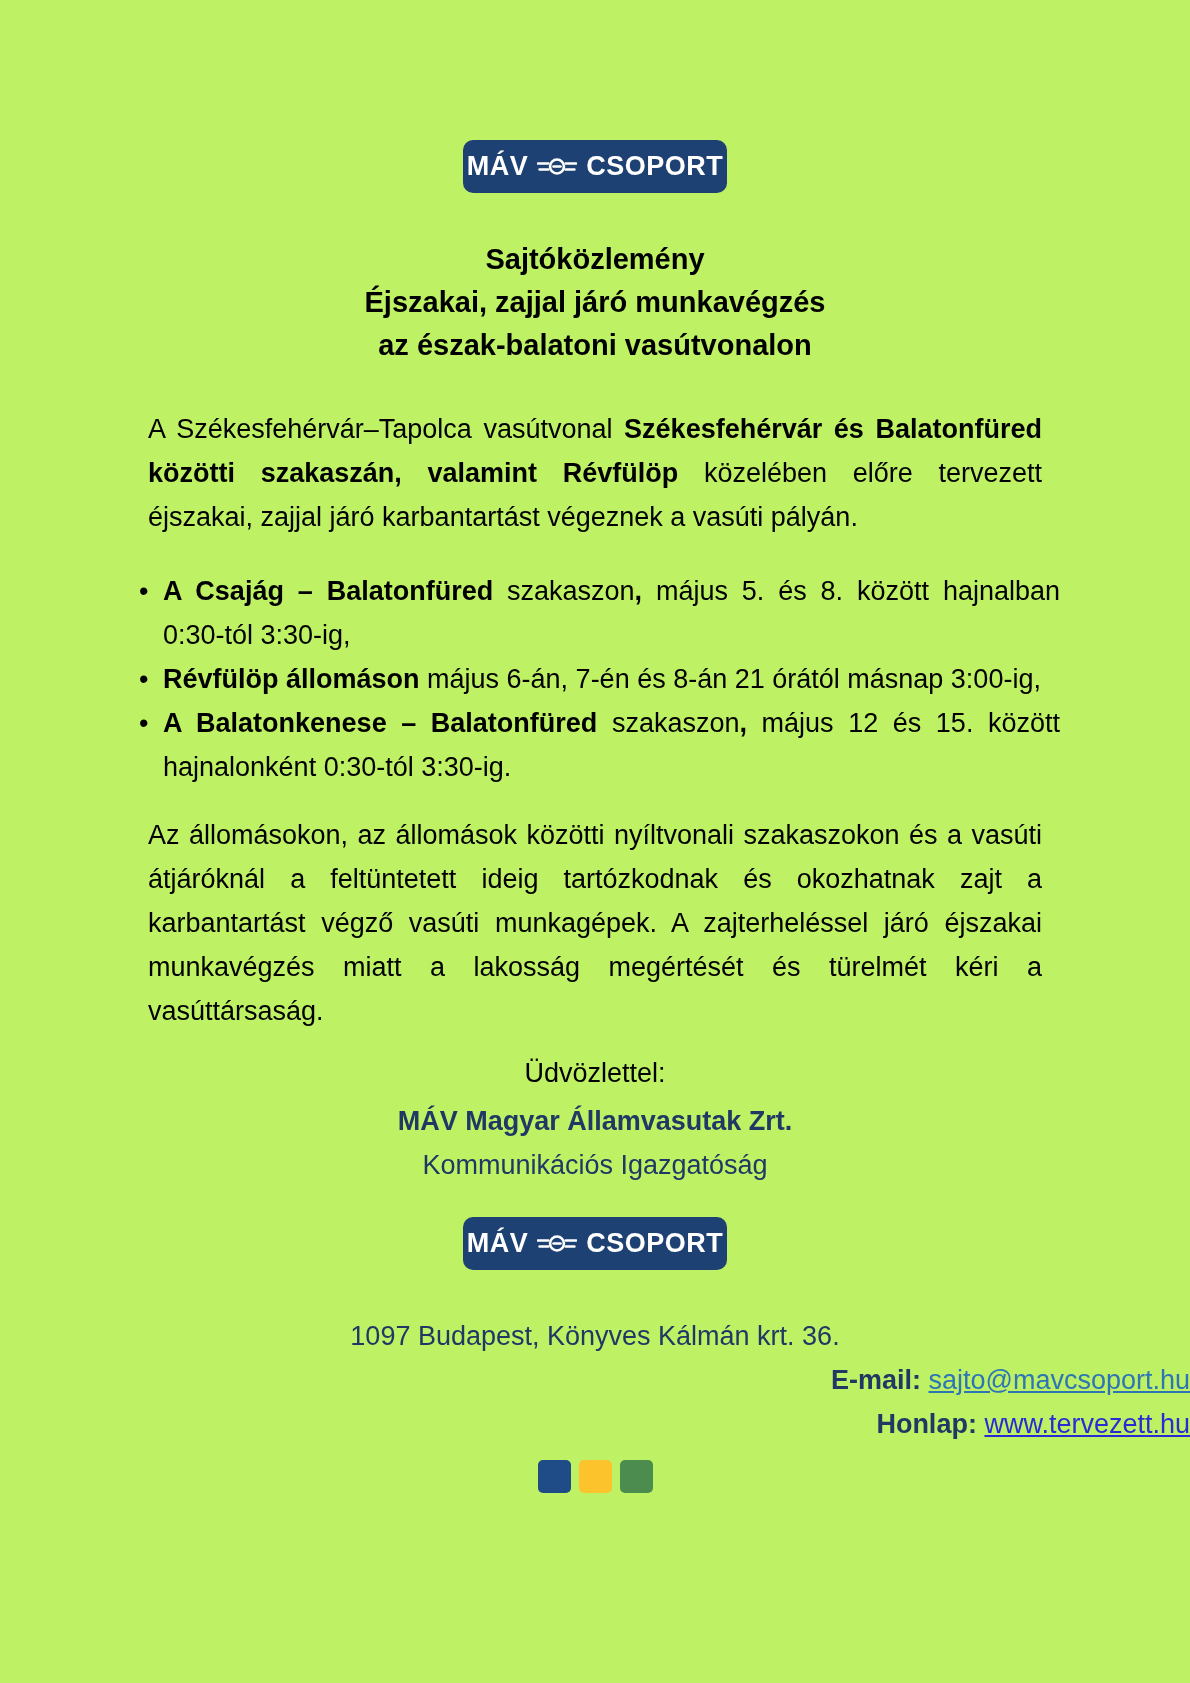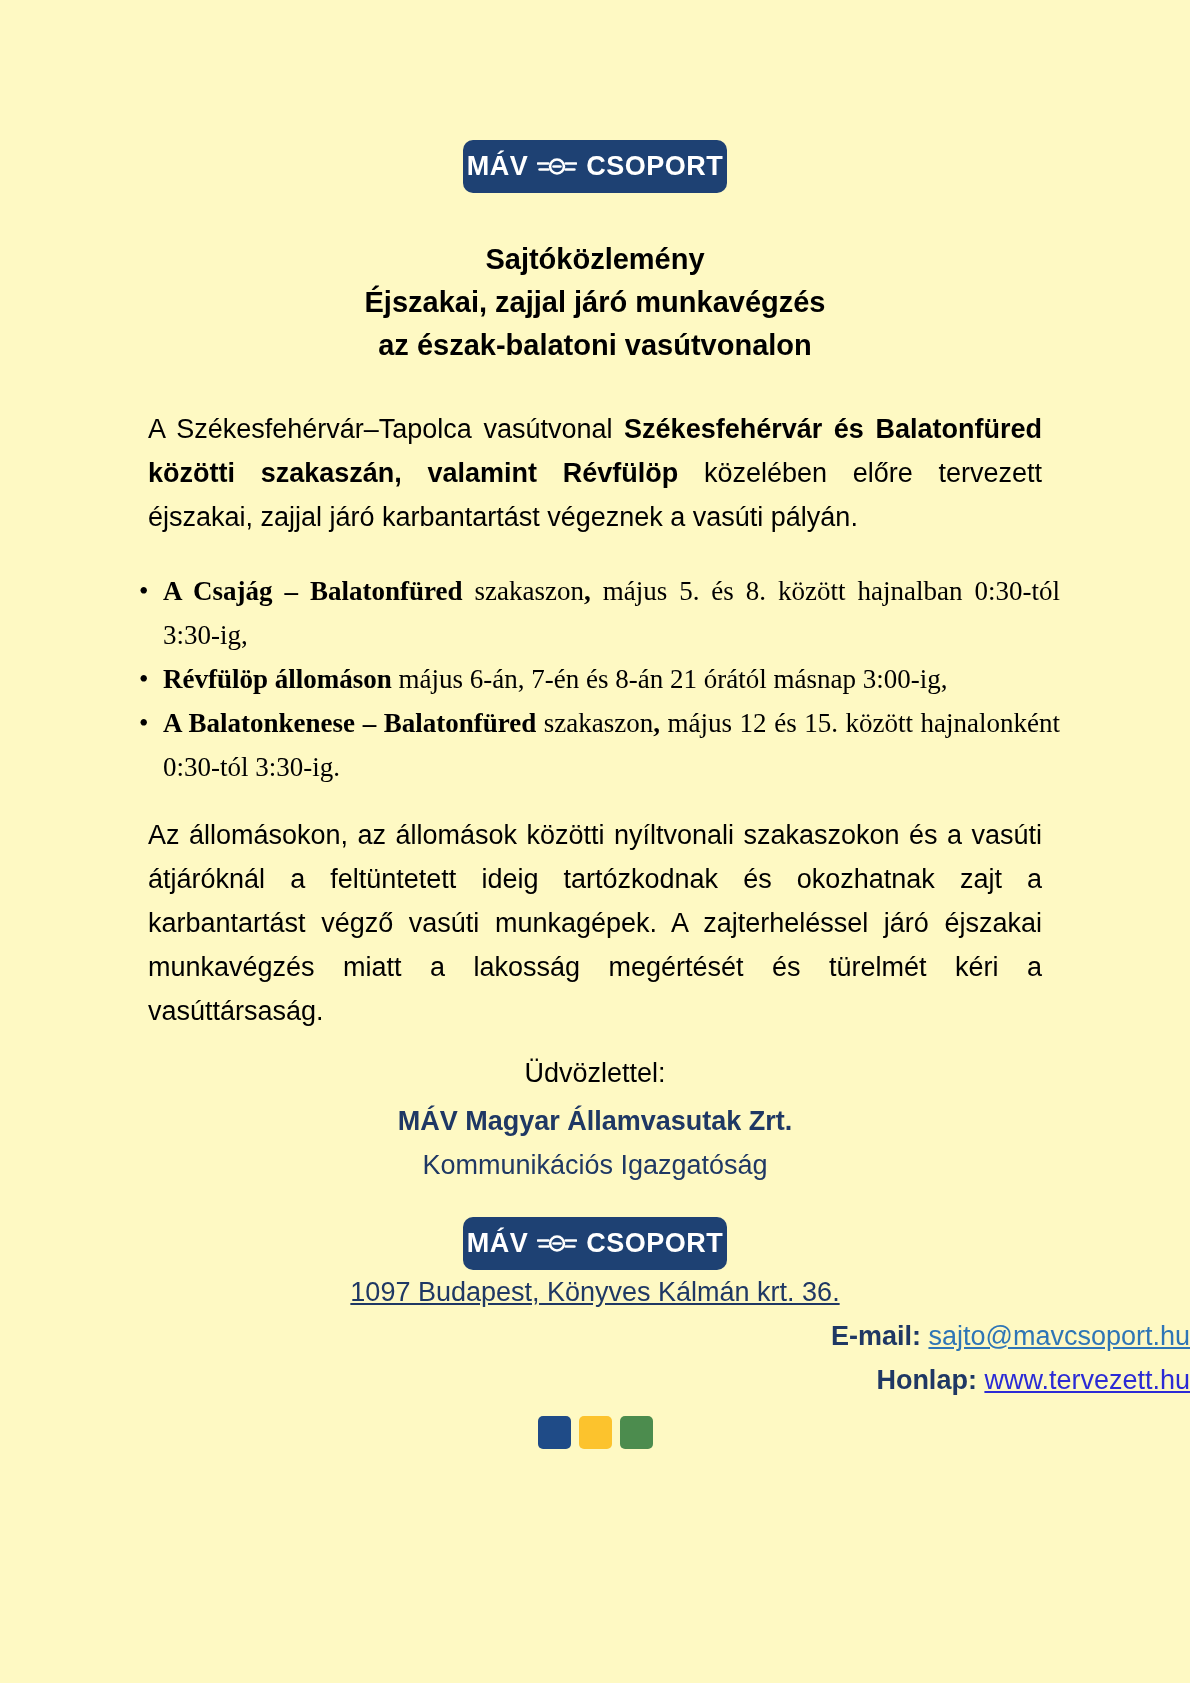--- a/index.html
+++ b/index.html
@@ -1,21 +1,21 @@
 <!DOCTYPE html>
 <html lang="hu"><head>
 <meta charset="utf-8">
 <style>
   html, body { margin: 0; padding: 0; background: #ffffff; }
   .page {
     position: relative;
     width: 1190px;
     height: 1683px;
     margin: 0 auto;
-    background: #fef9c3;
+    background: #bef264;
     font-family: "Liberation Sans", sans-serif;
     color: #000000;
     font-size: 27px;
     line-height: 44px;
     overflow: hidden;
   }
   .b { font-weight: bold; }
 
   
   .logo {
@@ -53,41 +53,40 @@
   
   .content { display: flow-root; padding: 0 130px; }
   .para { margin: 18px; text-align: justify; }
   .para-intro { margin-top: 40px; }
   .para-info  { margin-top: 24px; }
 
   ul.bullets {
     margin: 30px 0 0 0;
     padding: 0;
     list-style: none;
-    font-family: Liberation Serif, serif;
   }
   ul.bullets li {
     position: relative;
     padding-left: 33px;
     text-align: justify;
   }
   ul.bullets li::before {
     content: "\2022";
     position: absolute;
     left: 9px;
     top: 0;
   }
 
   
   .salutation { text-align: center; color: #000000; }
   .company    { margin-top: 4px; text-align: center; color: #1F3864; font-weight: bold; }
   .department { text-align: center; color: #1F3864; }
 
   
-  .address { text-align: center; color: #1F3864; text-decoration: underline; }
+  .address { margin-top: 44px; text-align: center; color: #1F3864; }
   .contact-line { text-align: right; color: #1F3864; }
   .contact-label { font-weight: bold; color: #1F3864; }
   .link { text-decoration: underline; cursor: pointer; }
   .email-link { color: #2E75B6; }
   .website-link { color: #2B2BD5; }
 
   .squares {
     margin-top: 14px;
     display: flex;
     justify-content: center;

